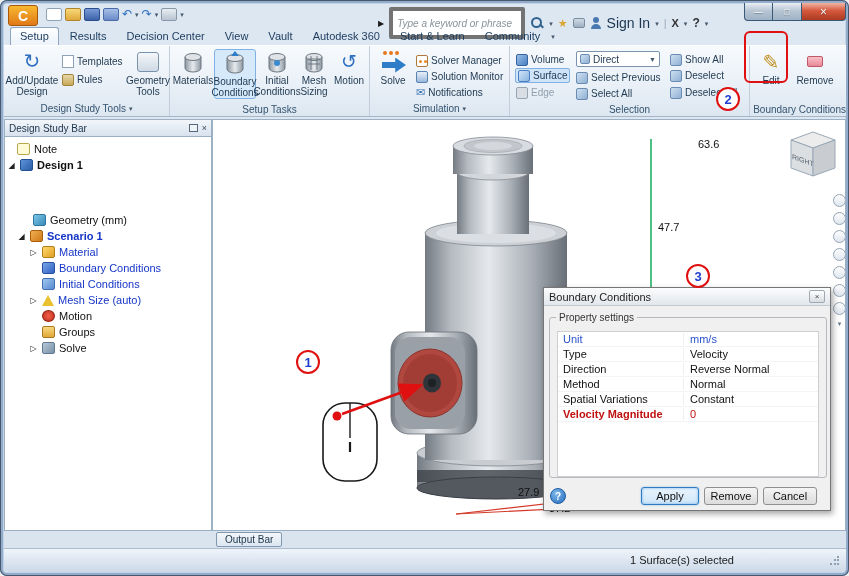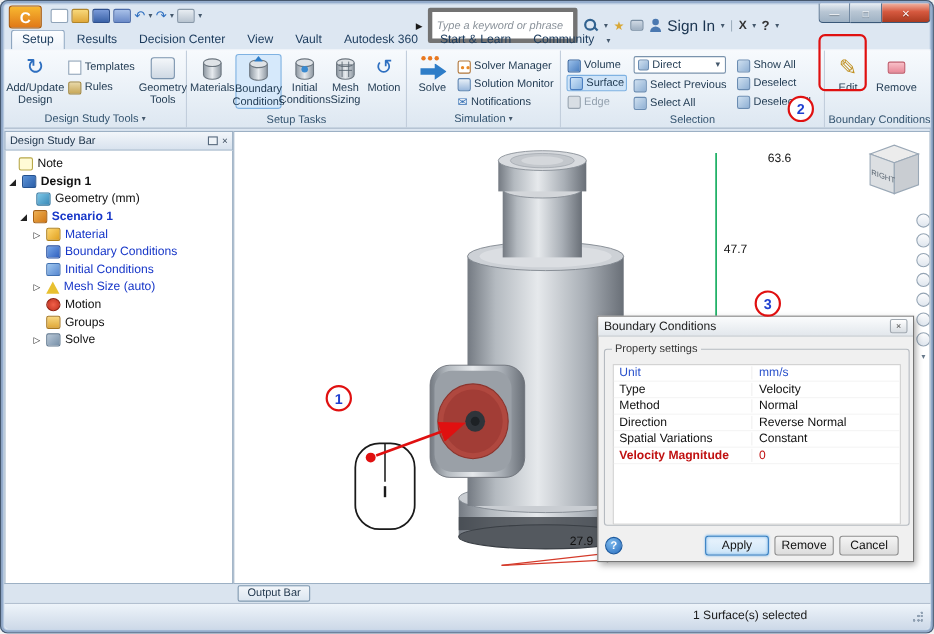--- a/index.html
+++ b/index.html
@@ -408,21 +408,21 @@
   <div class="dsb-tree">
     <div class="trow" style="padding-left:12px;">
       <span class="ti ti-note"></span>
       <span class="tl">Note</span>
     </div>
     <div class="trow" style="padding-left:2px;">
       <span class="tarr">◢</span>
       <span class="ti ti-design"></span>
       <span class="tl bold">Design 1</span>
     </div>
-    <div class="trow" style="padding-left:28px;">
+    <div class="trow" style="padding-left:28px;margin-top:39px;">
       <span class="ti ti-geom"></span>
       <span class="tl">Geometry (mm)</span>
     </div>
     <div class="trow" style="padding-left:12px;">
       <span class="tarr">◢</span>
       <span class="ti ti-scenario"></span>
       <span class="tl bold blue">Scenario 1</span>
     </div>
     <div class="trow" style="padding-left:24px;">
       <span class="tarr">▷</span>
@@ -548,26 +548,26 @@
       <div class="prop-table">
         <div class="prow blue">
           <span class="plabel">Unit</span>
           <span class="pvalue">mm/s</span>
         </div>
         <div class="prow">
           <span class="plabel">Type</span>
           <span class="pvalue">Velocity</span>
         </div>
         <div class="prow">
+          <span class="plabel">Direction</span>
+          <span class="pvalue">Reverse Normal</span>
+        </div>
+        <div class="prow">
           <span class="plabel">Method</span>
           <span class="pvalue">Normal</span>
-        </div>
-        <div class="prow">
-          <span class="plabel">Direction</span>
-          <span class="pvalue">Reverse Normal</span>
         </div>
         <div class="prow">
           <span class="plabel">Spatial Variations</span>
           <span class="pvalue">Constant</span>
         </div>
         <div class="prow red">
           <span class="plabel">Velocity Magnitude</span>
           <span class="pvalue">0</span>
         </div>
       </div>

